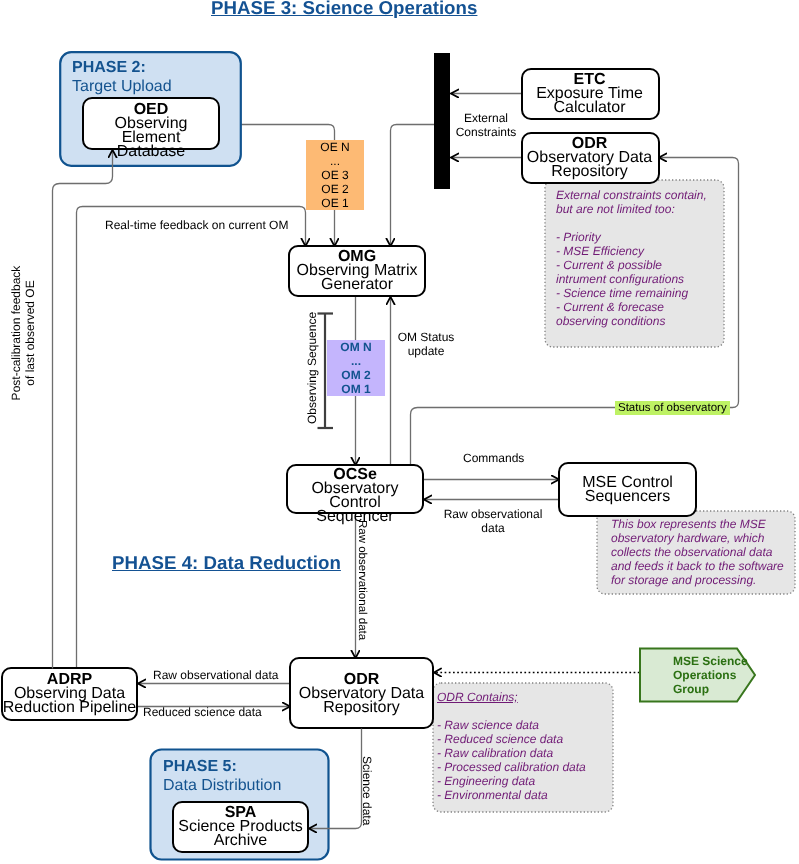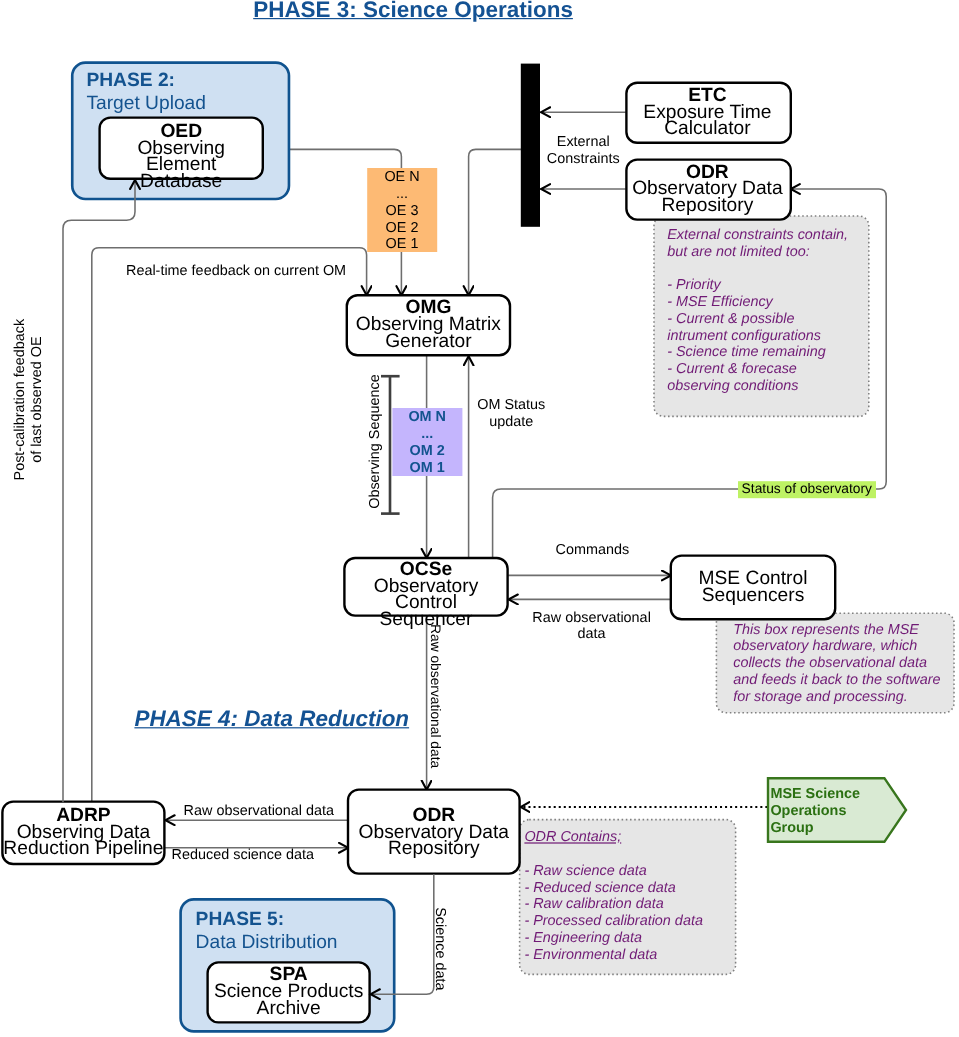--- a/index.html
+++ b/index.html
@@ -102,21 +102,21 @@
 
   <g id="connectors-top" fill="none" stroke="#6e6e6e" stroke-width="1.3" transform="translate(0.5,0.5)">
 
     <path d="M52,668 L52,190 Q52,183 59,183 L105,183 Q112,183 112,176 L112,149" marker-end="url(#ahB)"></path>
 
     <path d="M361,728 L361,822 Q361,828 355,828 L308,828" marker-end="url(#ahB)"></path>
   </g>
 </svg>
 
 <div class="ptitle" style="left:211px;top:-3px;">PHASE 3: Science Operations</div>
-<div class="ptitle" style="left:112px;top:588px;font-style:italic;">PHASE 4: Data Reduction</div>
+<div class="ptitle" style="left:112px;top:552px;">PHASE 4: Data Reduction</div>
 
 <div class="phase-hd" style="left:72px;top:59px;">
   <div>PHASE 2:</div>
   <div class="phase-sub">Target Upload</div>
 </div>
 
 <div class="phase-hd" style="left:163px;top:758px;">
   <div>PHASE 5:</div>
   <div class="phase-sub">Data Distribution</div>
 </div>
@@ -167,21 +167,21 @@
   <div>Observatory Data</div>
   <div>Repository</div>
 </div>
 
 <div class="node" style="left:173px;top:806px;width:135px;">
   <div class="b">SPA</div>
   <div>Science Products</div>
   <div>Archive</div>
 </div>
 
-<div class="grn" style="left:642px;top:653.5px;">
+<div class="grn" style="left:673px;top:653.5px;">
   <div>MSE Science</div>
   <div>Operations</div>
   <div>Group</div>
 </div>
 
 <div class="t ctr" style="left:446px;top:111px;width:80px;">
   <div>External</div>
   <div>Constraints</div>
 </div>
 

